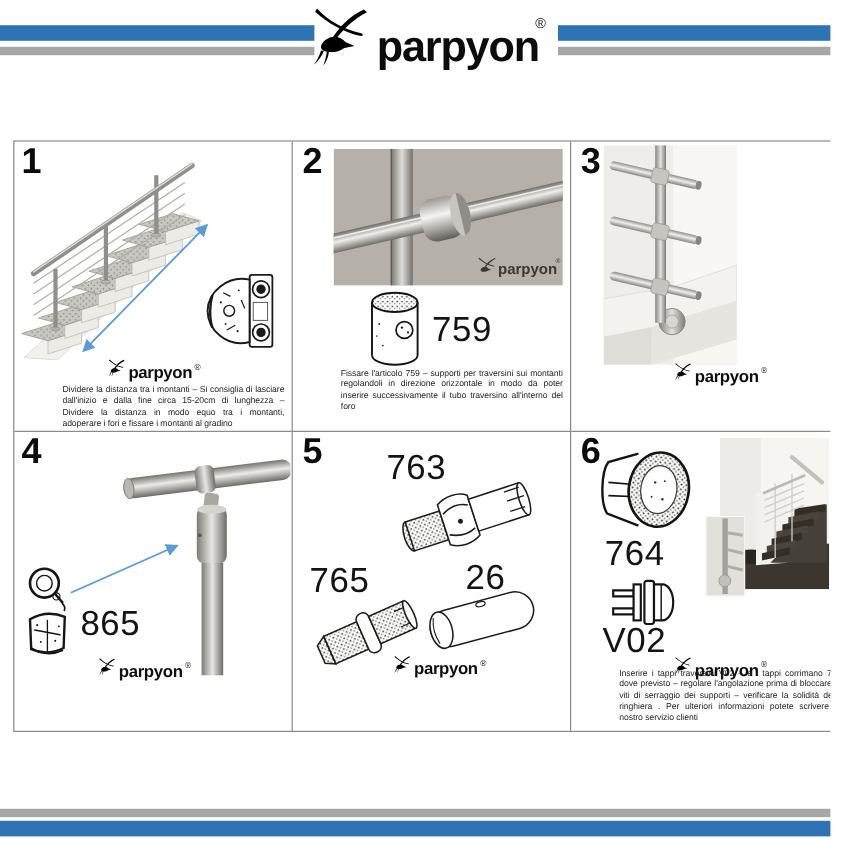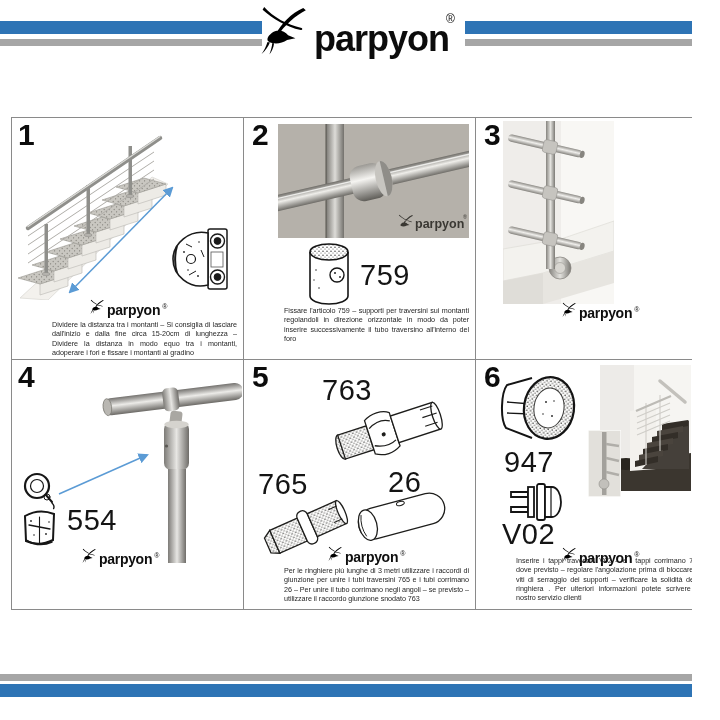--- a/index.html
+++ b/index.html
@@ -272,21 +272,21 @@
           <path d="M9,44 q14,-8 29,-2 l-1,26 q-14,7 -27,1 z" fill="#fff" stroke-width="2"></path>
           <path d="M13,53 l21,4" stroke-width="1.3"></path>
           <path d="M23.5,45 l0,26" stroke-width="1.1"></path>
           <path d="M10,68 q13,8 26,2" stroke-width="1.5"></path>
         </g>
         <circle cx="15" cy="49" r="0.9" fill="#222"></circle>
           <circle cx="30" cy="62" r="0.9" fill="#222"></circle>
         <circle cx="18" cy="63" r="0.8" fill="#222"></circle>
           <circle cx="33" cy="50" r="0.8" fill="#222"></circle>
       </svg>
-      <div class="plabel" style="left:55px;top:146px">554</div>
+      <div class="plabel" style="left:55px;top:146px">865</div>
 
       <svg class="art" style="left:40px;top:88px" width="100" height="52" viewBox="0 0 100 52">
         <defs>
           <marker id="arr4" viewBox="0 0 10 10" refX="8" refY="5" markerWidth="7" markerHeight="7" orient="auto">
             <path d="M0,0 L10,5 L0,10 z" fill="#5b9bd5"></path>
           </marker>
         </defs>
         <line x1="7" y1="46" x2="95" y2="7" stroke="#5b9bd5" stroke-width="1.5" marker-end="url(#arr4)"></line>
       </svg>
 
@@ -346,21 +346,20 @@
         </g>
       </svg>
 
       <span class="plogo" style="left:84px;top:186px">
         <svg viewBox="0 0 48 48">
             <path fill="#000" d="M4,2 C13,12 26,19 40,22 C41,22.4 40.8,24.4 39.2,24 C25,21 12,13 2.5,4.5 Z M44,5 C34,10 24,19 16.5,30 C15.6,31.4 13.8,30.4 14.6,28.8 C20.5,17.5 30,8 41.5,2.8 Z M11,27 C16,23 23,24 27,29 L34,32 L26,33.5 C21,37 14,38 9,35.5 C5.5,33.8 7.5,29.8 11,27 Z M9.5,36 C8,40 5,44 1.5,47 C4,43.5 6,39.5 7.2,35.5 Z M13.5,37 C13,41 11.5,44.5 9,47.5 C10.5,43.5 11.5,40 11.8,36.5 Z"></path>
           </svg>
         <span class="pname">parpyon</span>
           <span class="reg">®</span>
       </span>
-      <div class="caption" style="left:4px;right:6px;top:206px">Per le ringhiere più lunghe di 3 metri utilizzare i raccordi di giunzione per unire i tubi traversini 765 e i tubi corrimano 26 – Per unire il tubo corrimano negli angoli – se previsto – utilizzare il raccordo giunzione snodato 763</div>
     </div>
 
     <div class="panel c3 r2">
       <div class="pnum" style="left:8px;top:2px">6</div>
 
       <svg class="art" style="left:18px;top:12px" width="86" height="74" viewBox="0 0 86 74">
         <defs>
           <pattern id="kn6" width="4" height="4" patternUnits="userSpaceOnUse">
             <rect width="4" height="4" fill="#fdfdfc"></rect>
             <circle cx="1.2" cy="1.2" r="0.8" fill="#2e2e2c"></circle>
@@ -371,21 +370,21 @@
           <path d="M38,6 L13,13 C7,21 6,47 12,56 L38,66" stroke-width="2"></path>
           <path d="M13,30 l24,2 M13,41 l24,1" stroke-width="1.3"></path>
           <ellipse cx="55" cy="36" rx="25" ry="31" transform="rotate(8 55 36)" fill="url(#kn6)" stroke-width="2.2"></ellipse>
           <ellipse cx="55" cy="36" rx="15" ry="20" transform="rotate(8 55 36)" fill="#fff" stroke-width="1" stroke="#3a3a38"></ellipse>
         </g>
         <circle cx="52" cy="30" r="1" fill="#333"></circle>
           <circle cx="58" cy="44" r="1" fill="#333"></circle>
         <circle cx="49" cy="42" r="0.8" fill="#333"></circle>
           <circle cx="60" cy="29" r="0.8" fill="#333"></circle>
       </svg>
-      <div class="plabel" style="left:28px;top:88px">947</div>
+      <div class="plabel" style="left:28px;top:88px">764</div>
 
       <svg class="art" style="left:31px;top:122px" width="62" height="40" viewBox="0 0 62 40">
         <g stroke="#141414" stroke-width="1.8" fill="#fff">
           <path d="M4,10 h17 v5 h-17 z"></path>
           <path d="M4,25 h17 v5 h-17 z"></path>
           <rect x="21" y="5" width="6" height="30"></rect>
           <rect x="30" y="2" width="8" height="36" rx="2"></rect>
           <path d="M38,5 h7 a9,15 0 0 1 0,30 h-7 z"></path>
           <line x1="44" y1="5" x2="44" y2="35" stroke-width="1.2"></line>
         </g>

